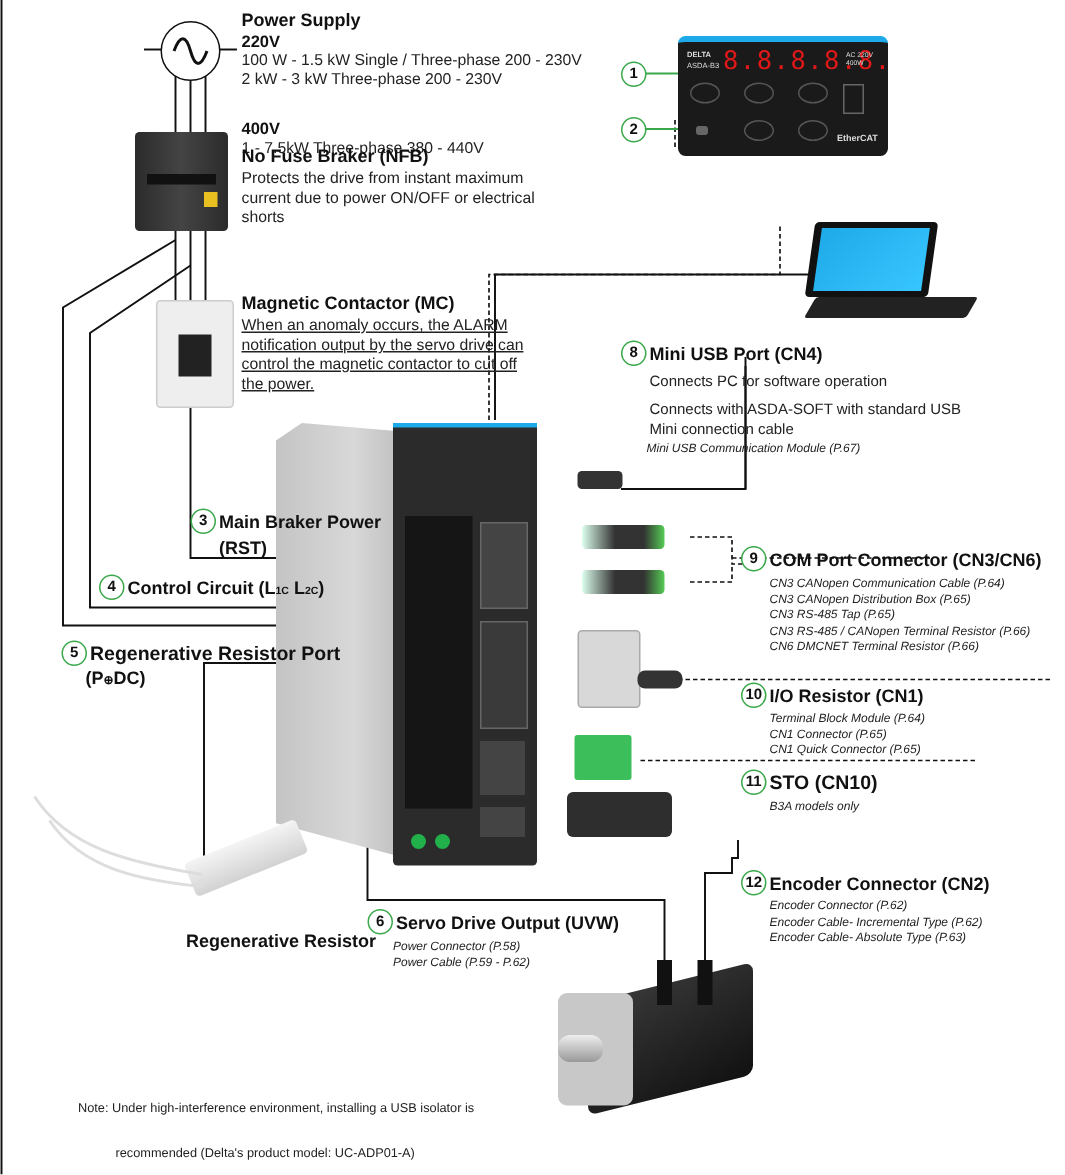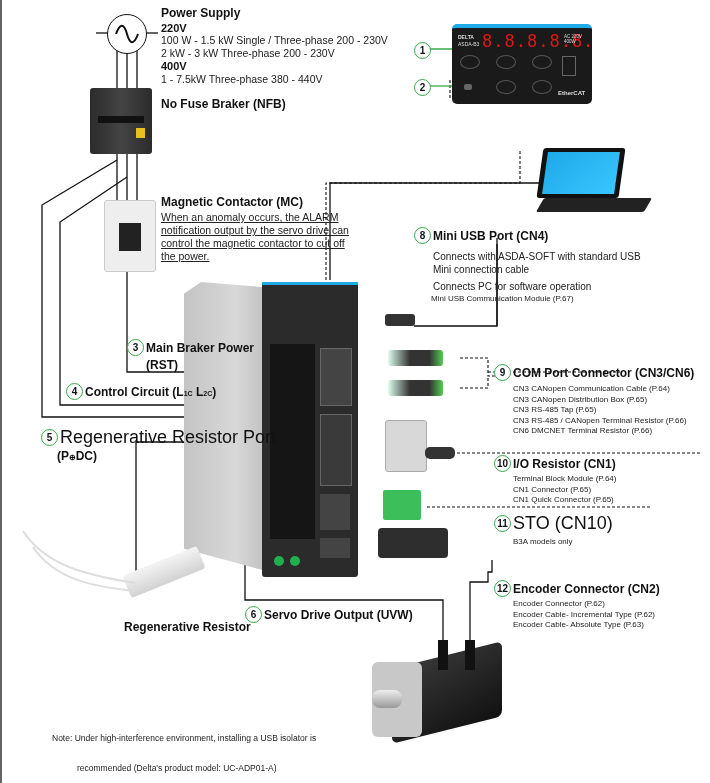--- a/index.html
+++ b/index.html
@@ -1,26 +1,26 @@
 <!DOCTYPE html>
 <html><head>
 <meta charset="utf-8">
 <style>
   html,body{margin:0;padding:0;background:#fff;}
   body{width:710px;height:783px;position:relative;overflow:hidden;font-family:"Liberation Sans",sans-serif;color:#111;}
   #wires{position:absolute;left:0;top:0;}
   .abs{position:absolute;}
   .title{font-weight:bold;font-size:12px;color:#111;white-space:nowrap;}
-  .title-lg{font-weight:normal;font-size:18px;white-space:nowrap;}
+  .title-lg{font-weight:bold;font-size:13px;white-space:nowrap;}
   .body-txt{font-size:10.5px;line-height:13px;color:#222;}
-  .small{font-size:8px;line-height:10.5px;color:#222;white-space:nowrap;}
+  .small{font-size:8px;line-height:10.5px;color:#222;white-space:nowrap;font-style:italic;}
   .mid{font-size:10px;line-height:13px;color:#222;}
   .badge{display:inline-block;width:15px;height:15px;border:1.6px solid #3aa84a;border-radius:50%;text-align:center;font-weight:bold;font-size:10px;line-height:15px;color:#111;background:#fff;vertical-align:middle;margin-right:2px;box-sizing:content-box;}
   .hdr{display:flex;align-items:center;font-weight:bold;}
-  .sub{font-weight:bold;font-size:11px;}
+  .sub{font-weight:bold;font-size:11px;margin-top:20px;}
   .note{font-size:8.5px;line-height:11px;color:#222;}
   .dev{position:absolute;}
 </style>
 </head>
 <body>
 
 <svg id="wires" width="710" height="783">
   <g stroke="#111" stroke-width="1.3" fill="none">
 
     <line x1="1" y1="0" x2="1" y2="783"></line>
@@ -81,20 +81,21 @@
   <div class="sub">400V</div>
   <div class="body-txt" style="margin-top:1px;">1 - 7.5kW Three-phase 380 - 440V</div>
 </div>
 
 <div class="dev" style="left:90px;top:88px;width:62px;height:66px;background:linear-gradient(90deg,#2b2b2b,#444 50%,#2b2b2b);border-radius:3px;">
   <div style="position:absolute;left:8px;top:28px;width:46px;height:7px;background:#111;"></div>
   <div style="position:absolute;left:46px;top:40px;width:9px;height:10px;background:#e8c020;"></div>
 </div>
 <div class="abs" style="left:161px;top:97px;width:200px;">
   <div class="title">No Fuse Braker (NFB)</div>
+  <div class="body-txt" style="margin-top:2px;">Protects the drive from instant maximum current due to power ON/OFF or electrical shorts</div>
 </div>
 
 <div class="dev" style="left:104px;top:200px;width:50px;height:70px;background:#eee;border:1px solid #ccc;border-radius:3px;">
   <div style="position:absolute;left:14px;top:22px;width:22px;height:28px;background:#222;"></div>
 </div>
 <div class="abs" style="left:161px;top:195px;width:190px;">
   <div class="title">Magnetic Contactor (MC)</div>
   <div class="body-txt" style="margin-top:2px;text-decoration:underline;">When an anomaly occurs, the ALARM notification output by the servo drive can control the magnetic contactor to cut off the power.</div>
 </div>
 
@@ -118,22 +119,22 @@
 <div class="dev" style="left:540px;top:148px;width:82px;height:50px;background:#111;border-radius:3px;transform:skewX(-8deg);">
   <div style="position:absolute;left:5px;top:4px;right:5px;bottom:4px;background:linear-gradient(135deg,#1ea9e8,#38c6ff);"></div>
 </div>
 <div class="dev" style="left:540px;top:198px;width:108px;height:14px;background:#222;transform:skewX(-30deg);border-radius:2px;"></div>
 
 <div class="abs" style="left:414px;top:227px;width:240px;">
   <div class="hdr">
       <span class="badge">8</span>
       <span class="title">Mini USB Port (CN4)</span>
     </div>
+  <div class="mid" style="margin:4px 0 0 19px;">Connects PC for software operation</div>
   <div class="mid" style="margin:6px 0 0 19px;">Connects with ASDA-SOFT with standard USB Mini connection cable</div>
-  <div class="mid" style="margin:4px 0 0 19px;">Connects PC for software operation</div>
   <div class="small" style="margin:1px 0 0 17px;">Mini USB Communication Module (P.67)</div>
 </div>
 
 <div class="dev" style="left:184px;top:282px;width:86px;height:290px;background:linear-gradient(90deg,#c4c4c4,#d8d8d8 60%,#bdbdbd);clip-path:polygon(20% 0,100% 2%,100% 100%,0 92%,0 4%);"></div>
 <div class="dev" style="left:262px;top:282px;width:96px;height:295px;background:#2b2b2b;border-radius:3px;">
   <div style="position:absolute;left:0;top:0;right:0;height:3px;background:#1ea9e8;"></div>
   <div style="position:absolute;left:8px;top:62px;width:45px;height:195px;background:#151515;"></div>
   <div style="position:absolute;left:58px;top:66px;width:30px;height:56px;background:#444;border:1px solid #666;"></div>
   <div style="position:absolute;left:58px;top:132px;width:30px;height:70px;background:#3a3a3a;border:1px solid #666;"></div>
   <div style="position:absolute;left:58px;top:212px;width:30px;height:36px;background:#444;"></div>
@@ -222,20 +223,24 @@
     <div class="small">Encoder Cable- Incremental Type (P.62)</div>
     <div class="small">Encoder Cable- Absolute Type (P.63)</div>
   </div>
 </div>
 
 <div class="abs" style="left:245px;top:606px;">
   <div class="hdr">
       <span class="badge">6</span>
       <span class="title">Servo Drive Output (UVW)</span>
     </div>
+  <div style="margin:3px 0 0 17px;">
+    <div class="small">Power Connector (P.58)</div>
+    <div class="small">Power Cable (P.59 - P.62)</div>
+  </div>
 </div>
 
 <div class="dev" style="left:392px;top:655px;width:110px;height:75px;background:linear-gradient(160deg,#3a3a3a,#111);border-radius:6px;transform:skewY(-14deg);"></div>
 <div class="dev" style="left:372px;top:662px;width:50px;height:75px;background:#c8c8c8;border-radius:6px;"></div>
 <div class="dev" style="left:372px;top:690px;width:30px;height:18px;background:linear-gradient(180deg,#eee,#999);border-radius:8px;"></div>
 <div class="dev" style="left:438px;top:640px;width:10px;height:30px;background:#111;"></div>
 <div class="dev" style="left:465px;top:640px;width:10px;height:30px;background:#111;"></div>
 
 <div class="abs note" style="left:52px;top:733px;">
   <div><span>Note:</span> <span>Under high-interference environment, installing a USB isolator is</span></div>

